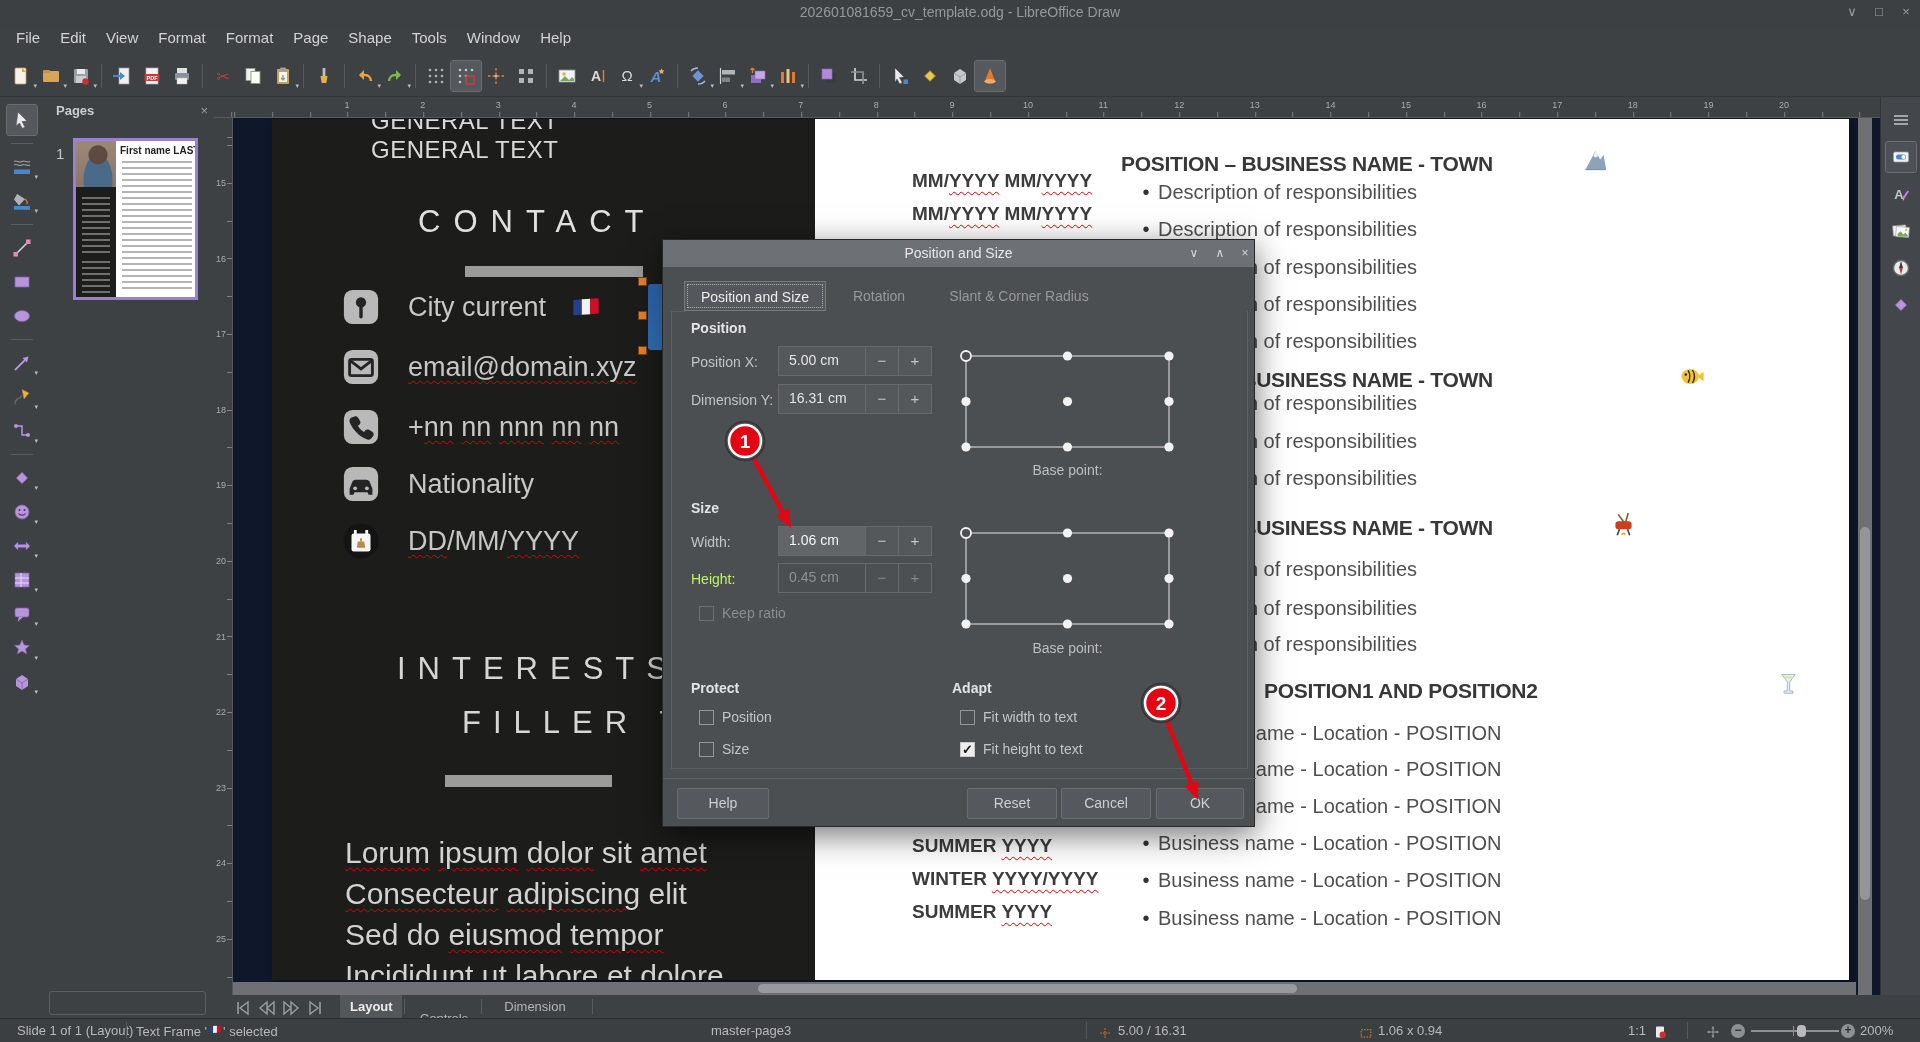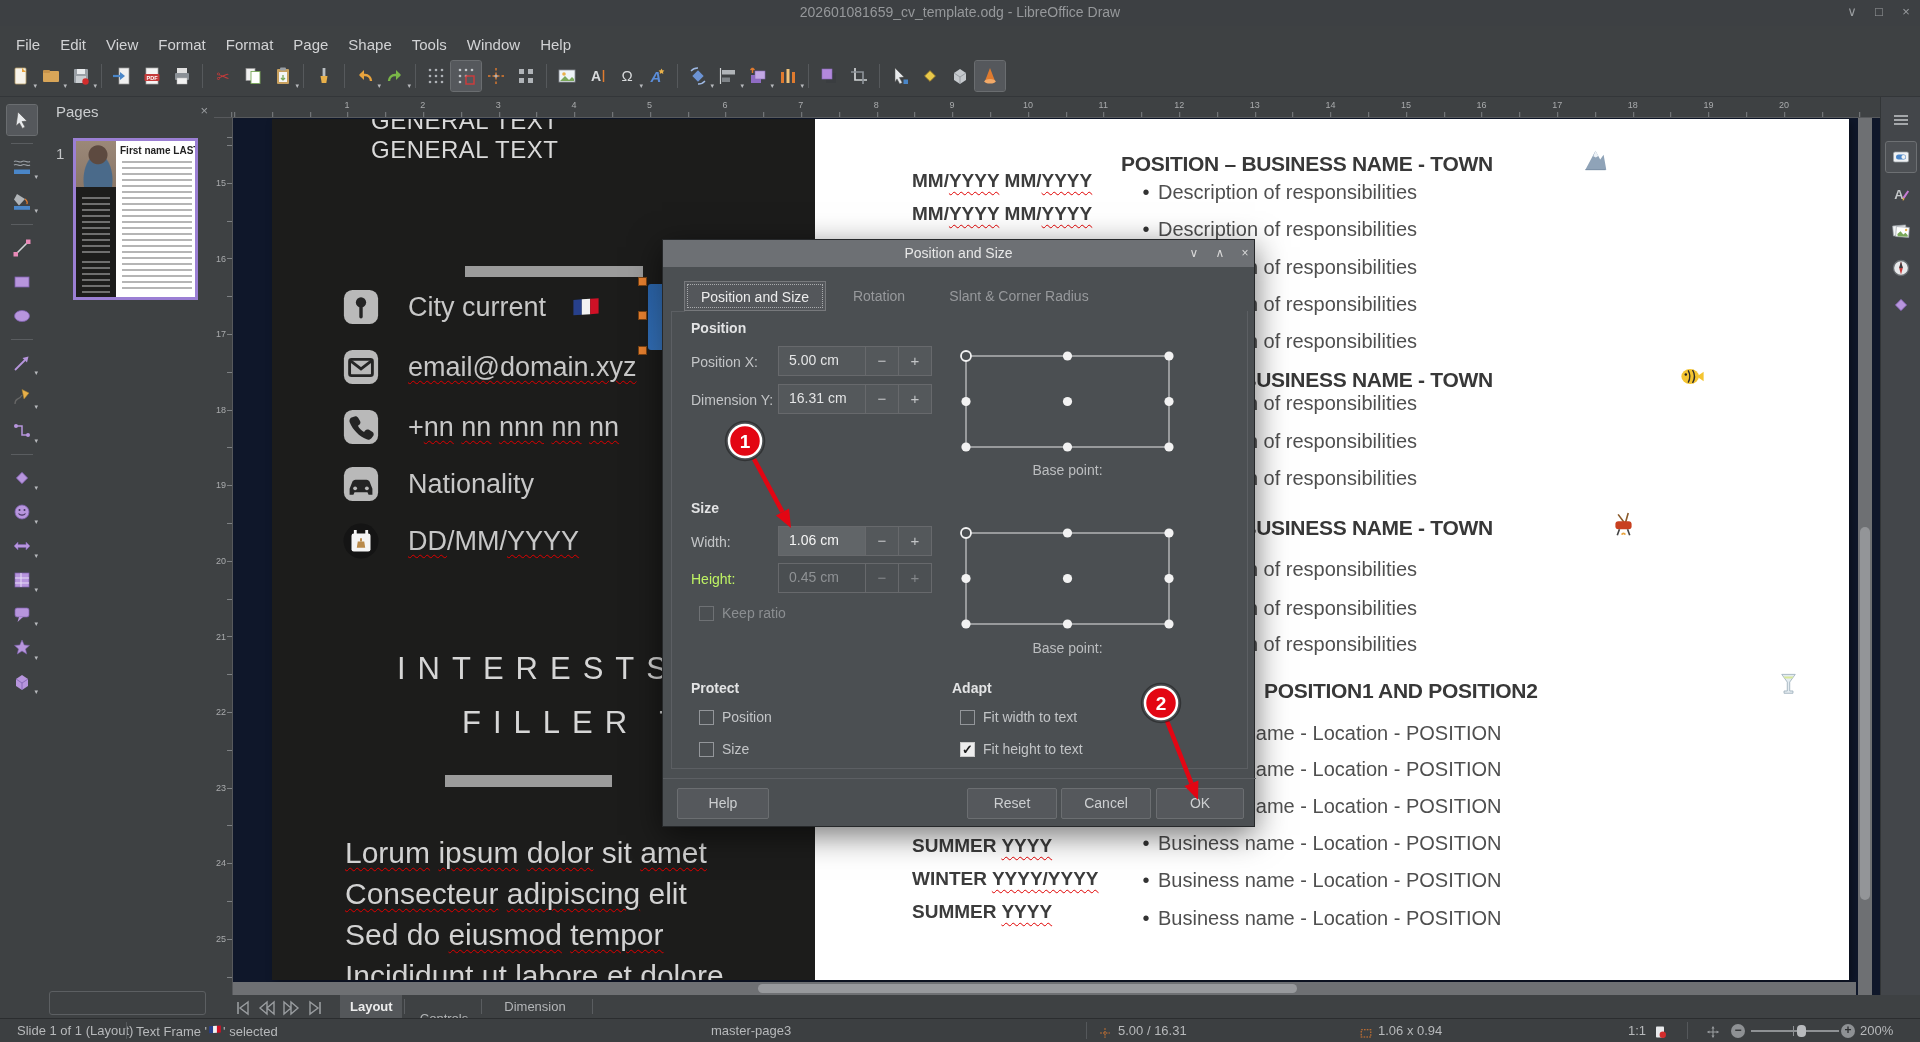--- a/index.html
+++ b/index.html
@@ -4,37 +4,37 @@
 <style>
   * { margin:0; padding:0; box-sizing:border-box; }
   html,body { width:1920px; height:1042px; overflow:hidden; background:#3e4143;
     font-family:"Liberation Sans", sans-serif; }
   #app { position:relative; width:1920px; height:1042px; background:#3e4143; }
 
   
   #titlebar { position:absolute; left:0; top:0; width:1920px; height:26px; background:#3d4043; }
   #title-text { position:absolute; left:0; right:0; top:4px; text-align:center; color:#96989b; font-size:14px; }
   .win-btn { position:absolute; top:2px; width:26px; height:20px; color:#9a9da0; font-size:13px; text-align:center; line-height:20px; }
-  #menubar { position:absolute; left:0; top:26px; width:1584px; height:30px; display:flex; align-items:flex-end; padding-left:6px; }
+  #menubar { position:absolute; left:0; top:26px; width:1584px; height:30px; display:flex; align-items:flex-start; padding-left:6px; }
   .menu-item { color:#d2d3d5; font-size:15px; padding:3px 10px; border-radius:2px; }
   #toolbar { position:absolute; left:0; top:56px; width:1920px; height:41px; display:flex; align-items:center; padding-left:6px; border-bottom:1px solid #333639; }
   .tb-btn { position:relative; width:30px; height:30px; border-radius:2px; display:flex; align-items:center; justify-content:center; }
   .tb-btn.pressed { background:#55585c; outline:1px solid #6a6d70; }
   .tb-btn .dd { position:absolute; right:-1px; bottom:1px; font-size:7px; color:#b8babd; }
   .tb-sep { width:1px; height:24px; background:#56595c; margin:0 5px; }
   .ic { display:inline-flex; }
 
   
   #tools-left { position:absolute; left:0; top:97px; width:44px; bottom:47px; display:flex; flex-direction:column; align-items:center; padding-top:8px; }
   #tools-left .tb-btn { width:30px; height:30px; margin-bottom:4px; }
   .tool-sep { width:22px; height:1px; background:#5a5d60; margin:4px 0 8px 0; }
 
   
   #pages-panel { position:absolute; left:44px; top:97px; width:170px; bottom:47px; background:#3e4143; }
-  #pages-header { position:absolute; left:12px; top:6px; color:#cbcdcf; font-size:15px; font-weight:normal; }
+  #pages-header { position:absolute; left:12px; top:6px; color:#cbcdcf; font-size:13px; font-weight:bold; }
   #pages-close { position:absolute; right:6px; top:6px; color:#9a9da0; font-size:13px; }
   #page-number { position:absolute; left:12px; top:48px; color:#c3c5c7; font-size:15px; }
   #thumb-sel { position:absolute; left:29px; top:41px; width:125px; height:162px; background:#9b7fd4; padding:3px; }
   #thumb { position:relative; width:100%; height:100%; background:#ffffff; overflow:hidden; }
   #thumb-dark { position:absolute; left:0; top:0; width:40px; height:100%; background:#1d1d1c; }
   #thumb-photo { position:absolute; left:0; top:0; width:40px; height:46px;
      background: radial-gradient(circle at 55% 30%, #5d4a40 0 9px, transparent 10px),
                  radial-gradient(ellipse at 55% 85%, #4a6a8a 0 14px, transparent 15px),
                  linear-gradient(#9b8878, #8a7768); }
   #thumb-name { position:absolute; left:44px; top:4px; width:78px; font-size:10px; font-weight:bold; color:#222; white-space:nowrap; }
@@ -651,20 +651,21 @@
       <div class="ruler-num" style="left: 2px; top: 664.8px;">23</div>
       <div class="ruler-num" style="left: 2px; top: 740.4px;">24</div>
       <div class="ruler-num" style="left: 2px; top: 816px;">25</div>
     </div>
 
   <div id="canvas">
     <div id="page">
       <div id="cv-dark"></div>
       <div id="general-1" style="top:-12px">GENERAL TEXT</div>
       <div id="general-2" style="top:17px">GENERAL TEXT</div>
+      <div id="contact-heading">CONTACT</div>
       <div class="cv-divider" style="left:193px;top:147px;width:178px;height:11px"></div>
       <div id="contact-rows">
           <div class="contact-row" style="top: 169px;">
             <span class="contact-ic ic">
               <svg width="38" height="38" viewBox="0 0 20 20">
                 <rect x="1" y="1" width="18" height="18" rx="4.5" fill="#b9b9b9"></rect>
                 <circle cx="10" cy="7.6" r="2.7" fill="#242424"></circle>
                 <rect x="9.1" y="9.5" width="1.8" height="6.5" rx="0.9" fill="#242424"></rect>
               </svg>
             </span>

